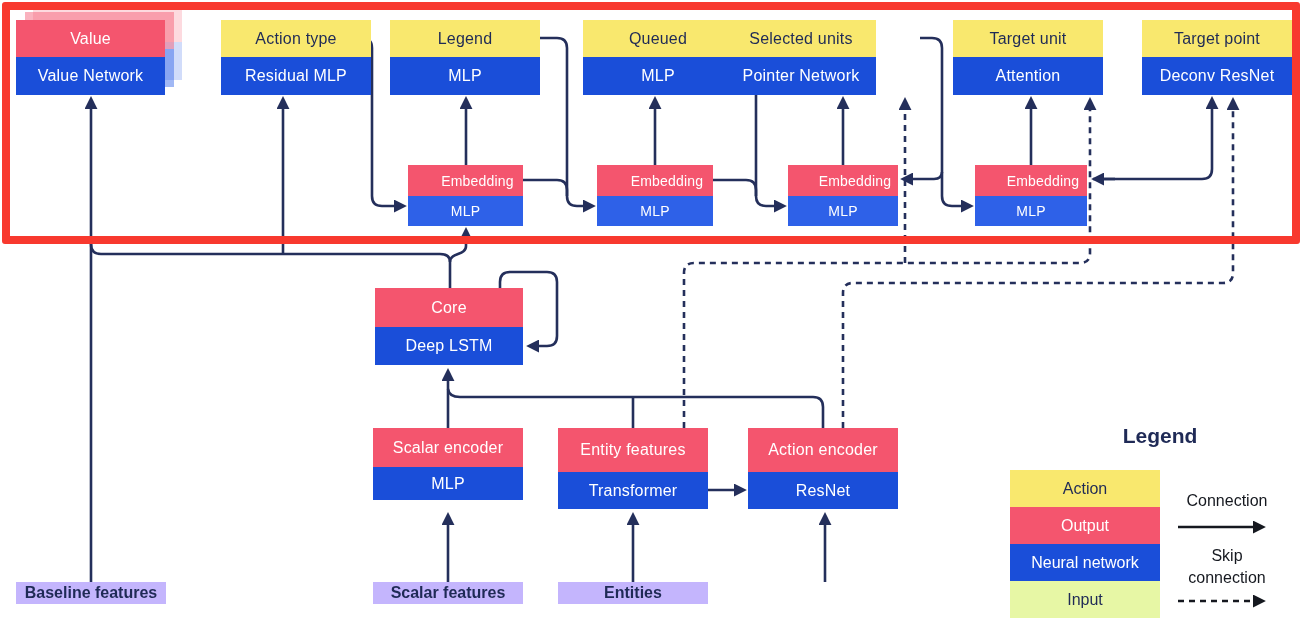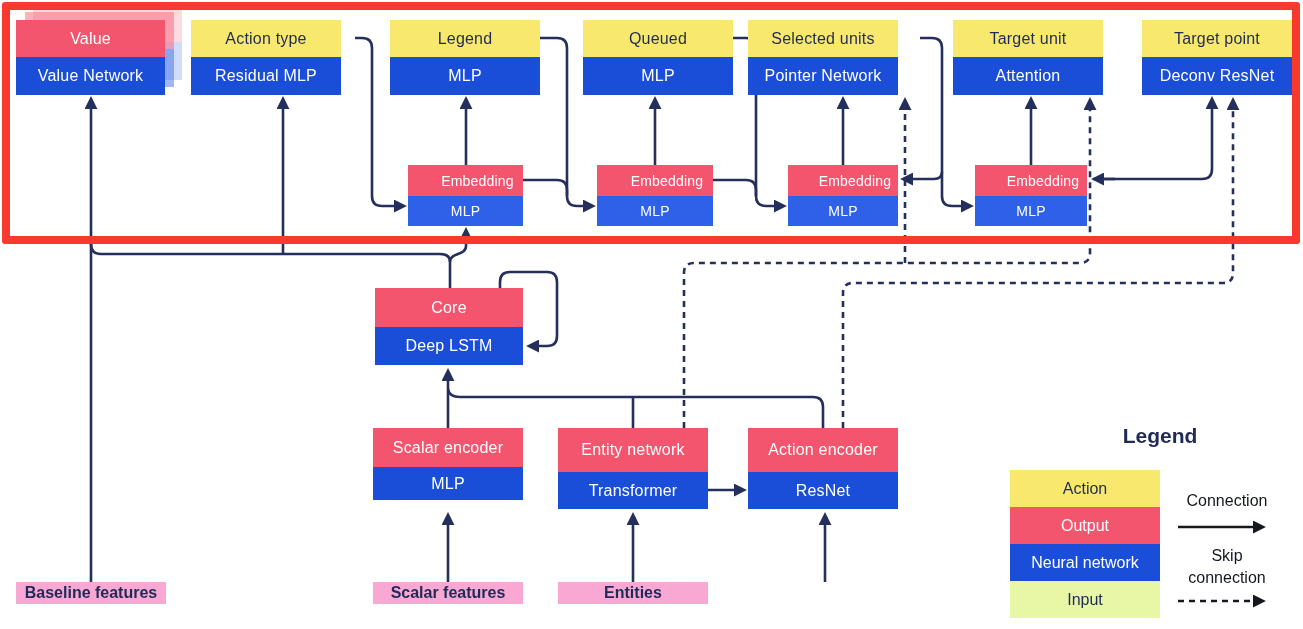--- a/index.html
+++ b/index.html
@@ -16,21 +16,21 @@
   .sec.embpink{background:#f4556e;color:#ffffff;font-size:14px;}
   .sec.embblue{background:#2e61e8;color:#ffffff;font-size:14px;}
   .head{left:0;top:20px;width:150px;height:75px;}
   .head .sec:first-child{height:37px;}
   .head .sec:last-child{height:38px;}
   .emb{top:165px;height:61px;}
   .emb .sec:first-child{height:31px;padding-left:24px;}
   .emb .sec:last-child{height:30px;}
   .duo .sec:first-child{height:39px;}
   .duo .sec:last-child{height:38px;}
-  .input{position:absolute;z-index:2;top:582px;height:22px;background:#f9a8d4;
+  .input{position:absolute;z-index:2;top:582px;height:22px;background:#c4b5fd;
     display:flex;align-items:center;justify-content:center;font-size:16px;font-weight:600;color:#1f2a56;}
   .shadow{position:absolute;z-index:2;width:149px;height:75px;display:flex;flex-direction:column;}
   .shadow .p{height:37px;}
   .shadow .b{height:38px;}
   .sh1{left:25px;top:12px;}
   .sh1 .p{background:rgba(244,85,110,.45);}
   .sh1 .b{background:rgba(46,97,232,.45);}
   .sh2{left:33px;top:5px;}
   .sh2 .p{background:rgba(244,85,110,.22);}
   .sh2 .b{background:rgba(46,97,232,.22);}
@@ -110,33 +110,33 @@
     </div>
   <div class="shadow sh1">
       <div class="p"></div>
       <div class="b"></div>
     </div>
 
   <div class="box head" style="left:16px;width:149px;justify-content:flex-end;">
     <div class="sec pink">Value</div>
     <div class="sec blue">Value Network</div>
   </div>
-  <div class="box head" style="left:191px;border-radius:17px;">
+  <div class="box head" style="left:221px;border-radius:17px;">
     <div class="sec yellow">Action type</div>
     <div class="sec blue">Residual MLP</div>
   </div>
   <div class="box head" style="left:390px;">
     <div class="sec yellow">Legend</div>
     <div class="sec blue">MLP</div>
   </div>
   <div class="box head" style="left:583px;">
     <div class="sec yellow">Queued</div>
     <div class="sec blue">MLP</div>
   </div>
-  <div class="box head" style="left:748px;">
+  <div class="box head" style="left:726px;">
     <div class="sec yellow">Selected units</div>
     <div class="sec blue">Pointer Network</div>
   </div>
   <div class="box head" style="left:953px;">
     <div class="sec yellow">Target unit</div>
     <div class="sec blue">Attention</div>
   </div>
   <div class="box head" style="left:1142px;">
     <div class="sec yellow">Target point</div>
     <div class="sec blue">Deconv ResNet</div>
@@ -162,21 +162,21 @@
   <div class="box duo" style="left:375px;top:288px;width:148px;height:77px;">
     <div class="sec pink">Core</div>
     <div class="sec blue">Deep LSTM</div>
   </div>
 
   <div class="box duo" style="left:373px;top:428px;width:150px;height:72px;">
     <div class="sec pink" style="height:44px;">Scalar encoder</div>
     <div class="sec blue" style="height:37px;">MLP</div>
   </div>
   <div class="box duo" style="left:558px;top:428px;width:150px;height:81px;">
-    <div class="sec pink" style="height:44px;">Entity network</div>
+    <div class="sec pink" style="height:44px;">Entity features</div>
     <div class="sec blue" style="height:37px;">Transformer</div>
   </div>
   <div class="box duo" style="left:748px;top:428px;width:150px;height:81px;">
     <div class="sec pink" style="height:44px;">Action encoder</div>
     <div class="sec blue" style="height:37px;">ResNet</div>
   </div>
 
   <div class="input" style="left:16px;width:150px;">Baseline features</div>
   <div class="input" style="left:373px;width:150px;">Scalar features</div>
   <div class="input" style="left:558px;width:150px;">Entities</div>

